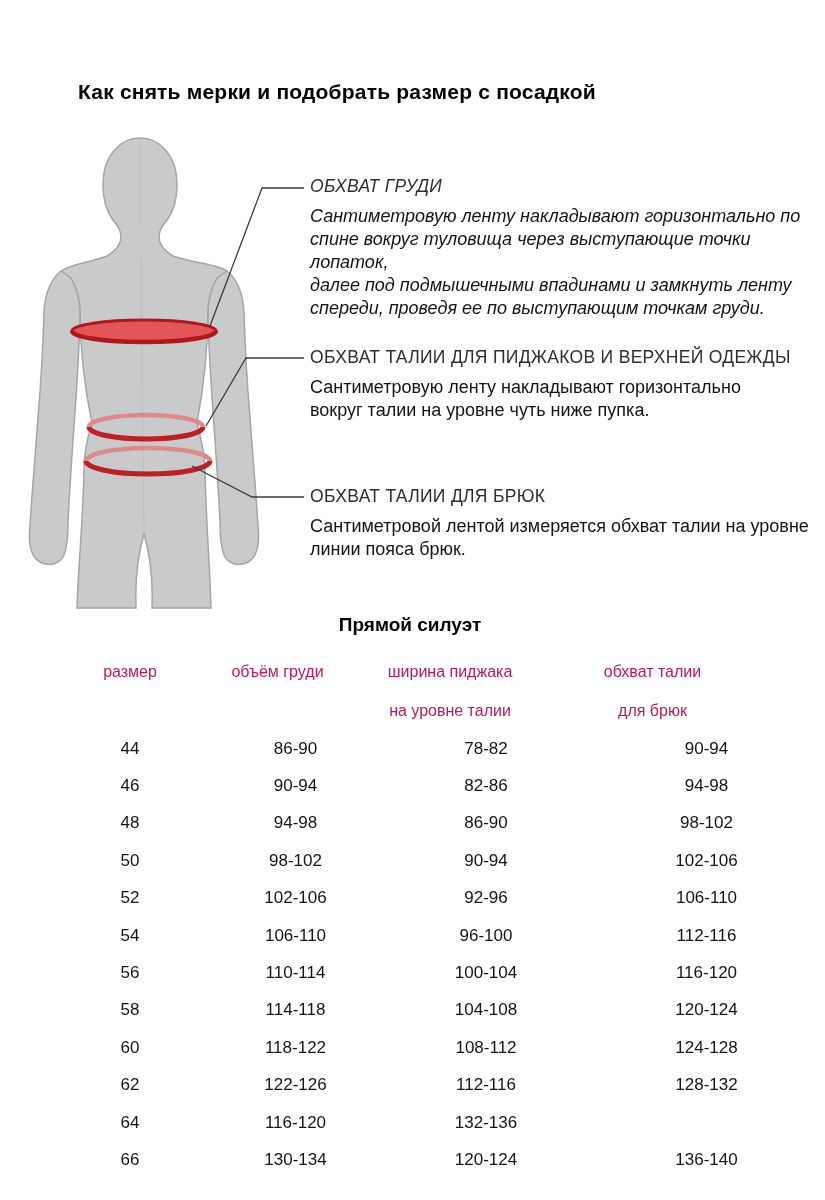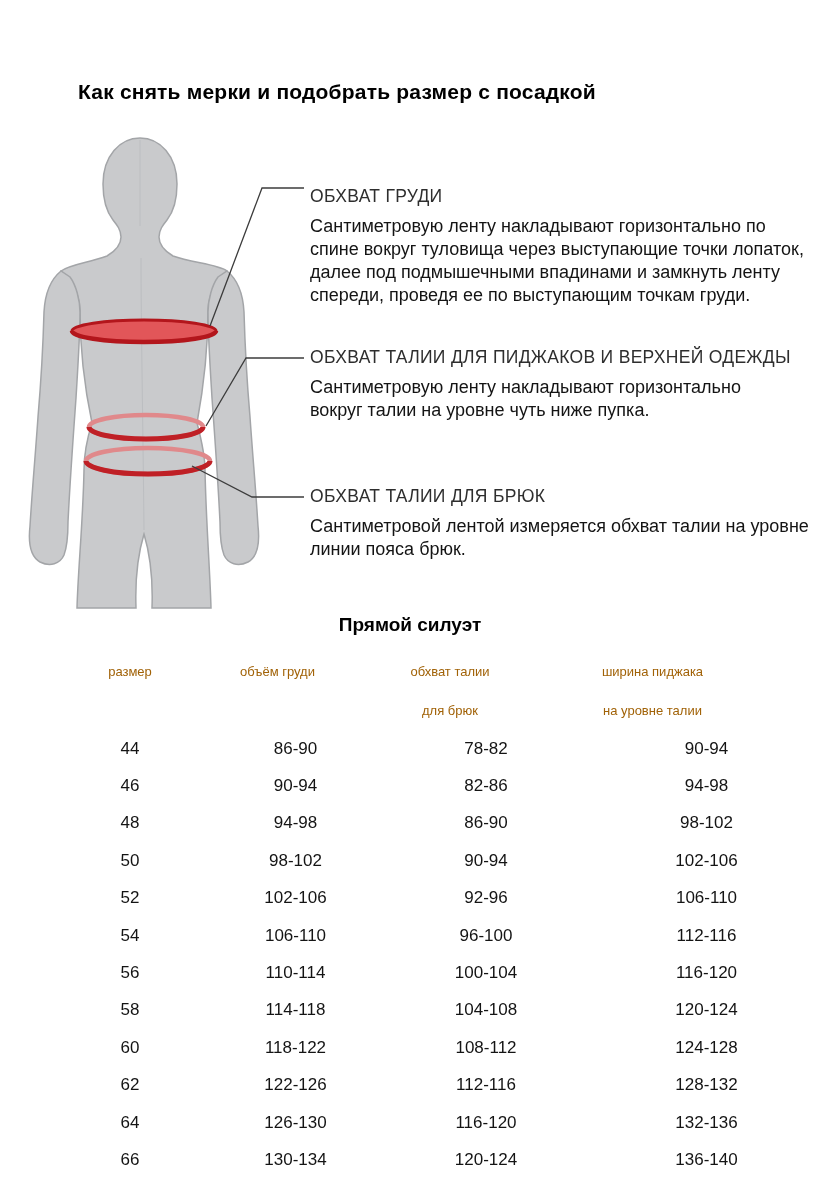--- a/index.html
+++ b/index.html
@@ -21,21 +21,21 @@
     font-size:18px;line-height:23px;color:#141414;white-space:pre-line;
   }
   .table-area{position:absolute;left:60px;top:614px;width:700px;}
   .table-title{
     text-align:center;font-size:19px;font-weight:bold;color:#000;margin-bottom:16px;
   }
   .size-grid-head,.trow{
     display:grid;grid-template-columns:140px 155px 190px 215px;
   }
   .hcell{display:flex;flex-direction:column;align-items:center;}
-  .hline{font-size:13px;color:#a16207;height:39px;line-height:39px;text-align:center;}
+  .hline{font-size:16px;color:#be185d;height:39px;line-height:39px;text-align:center;}
   .trow{height:37.4px;gap:18px;}
   .tcell{
     font-size:17px;color:#141414;display:flex;align-items:center;justify-content:center;
   }
 </style>
 </head>
 <body>
 
 <div class="page">
 
@@ -100,21 +100,21 @@
       <path d="M89,297 A57,12 0 0,0 203,297" fill="none" stroke="#bf2026" stroke-width="5"></path>
 
       <ellipse cx="148" cy="331" rx="62" ry="13" fill="none" stroke="#e0898b" stroke-width="4.5"></ellipse>
       <path d="M86,331 A62,13 0 0,0 210,331" fill="none" stroke="#bf2026" stroke-width="5"></path>
 
       <path d="M210,196 L262,58 L304,58" fill="none" stroke="#3c3c3c" stroke-width="1.3"></path>
       <path d="M206,296 L246,228 L304,228" fill="none" stroke="#3c3c3c" stroke-width="1.3"></path>
       <path d="M192,336 L252,367 L304,367" fill="none" stroke="#3c3c3c" stroke-width="1.3"></path>
     </svg>
 
-    <div class="m-block" style="top:56px;">
+    <div class="m-block" style="top:46px;font-style:italic;">
       <div class="m-head">ОБХВАТ ГРУДИ</div>
       <div class="m-desc" style="margin-top:8px;">Сантиметровую ленту накладывают горизонтально по
 спине вокруг туловища через выступающие точки лопаток,
 далее под подмышечными впадинами и замкнуть ленту
 спереди, проведя ее по выступающим точкам груди.</div>
     </div>
 
     <div class="m-block" style="top:356px;">
       <div class="m-head">ОБХВАТ ТАЛИИ ДЛЯ БРЮК</div>
       <div class="m-desc" style="margin-top:8px;">Сантиметровой лентой измеряется обхват талии на уровне
@@ -135,26 +135,26 @@
     <div class="size-grid-head">
       <div class="hcell">
         <div class="hline">размер</div>
         <div class="hline"></div>
       </div>
       <div class="hcell">
         <div class="hline">объём груди</div>
         <div class="hline"></div>
       </div>
       <div class="hcell">
+        <div class="hline">ширина пиджака</div>
+        <div class="hline">на уровне талии</div>
+      </div>
+      <div class="hcell">
         <div class="hline">обхват талии</div>
         <div class="hline">для брюк</div>
-      </div>
-      <div class="hcell">
-        <div class="hline">ширина пиджака</div>
-        <div class="hline">на уровне талии</div>
       </div>
     </div>
 
     <div>
         <div class="trow">
           <div class="tcell">44</div>
           <div class="tcell">86-90</div>
           <div class="tcell">78-82</div>
           <div class="tcell">90-94</div>
         </div>
@@ -207,21 +207,20 @@
           <div class="tcell">124-128</div>
         </div>
         <div class="trow">
           <div class="tcell">62</div>
           <div class="tcell">122-126</div>
           <div class="tcell">112-116</div>
           <div class="tcell">128-132</div>
         </div>
         <div class="trow">
           <div class="tcell">64</div>
-          <div class="tcell">126-130</div>
           <div class="tcell">116-120</div>
           <div class="tcell">132-136</div>
         </div>
         <div class="trow">
           <div class="tcell">66</div>
           <div class="tcell">130-134</div>
           <div class="tcell">120-124</div>
           <div class="tcell">136-140</div>
         </div>
       </div>

